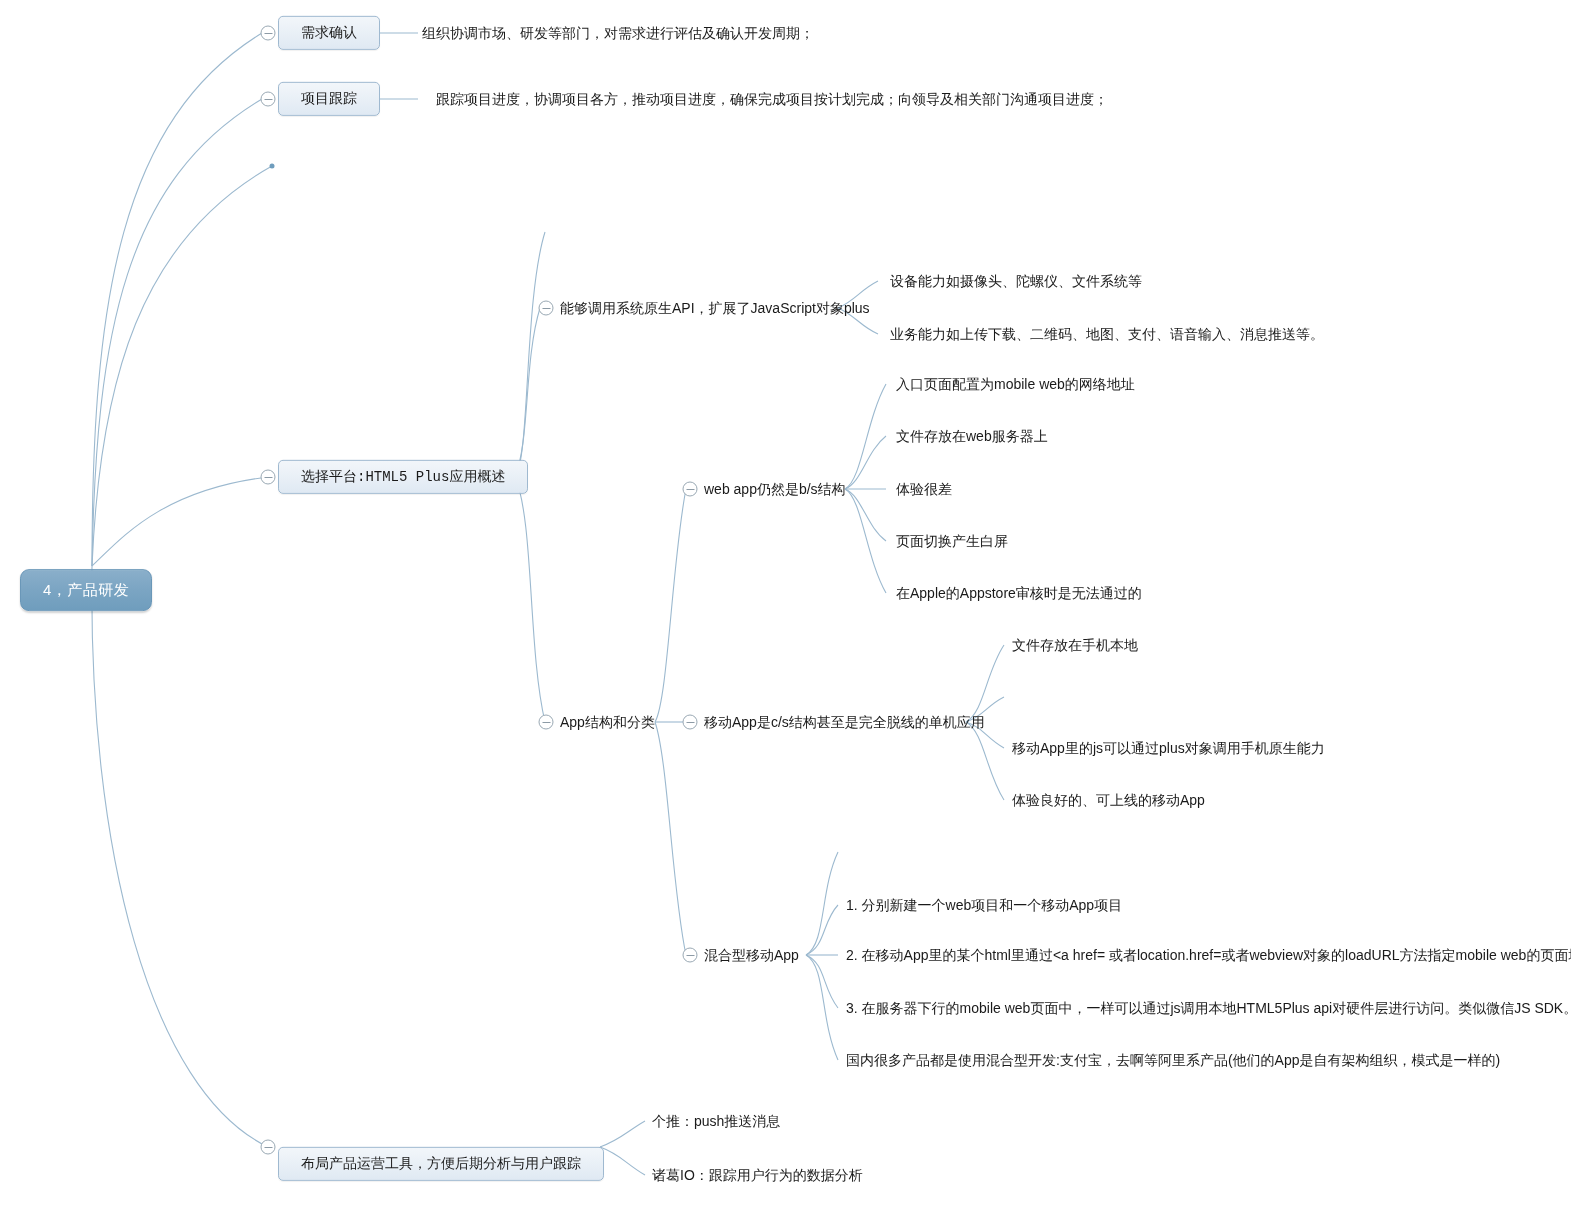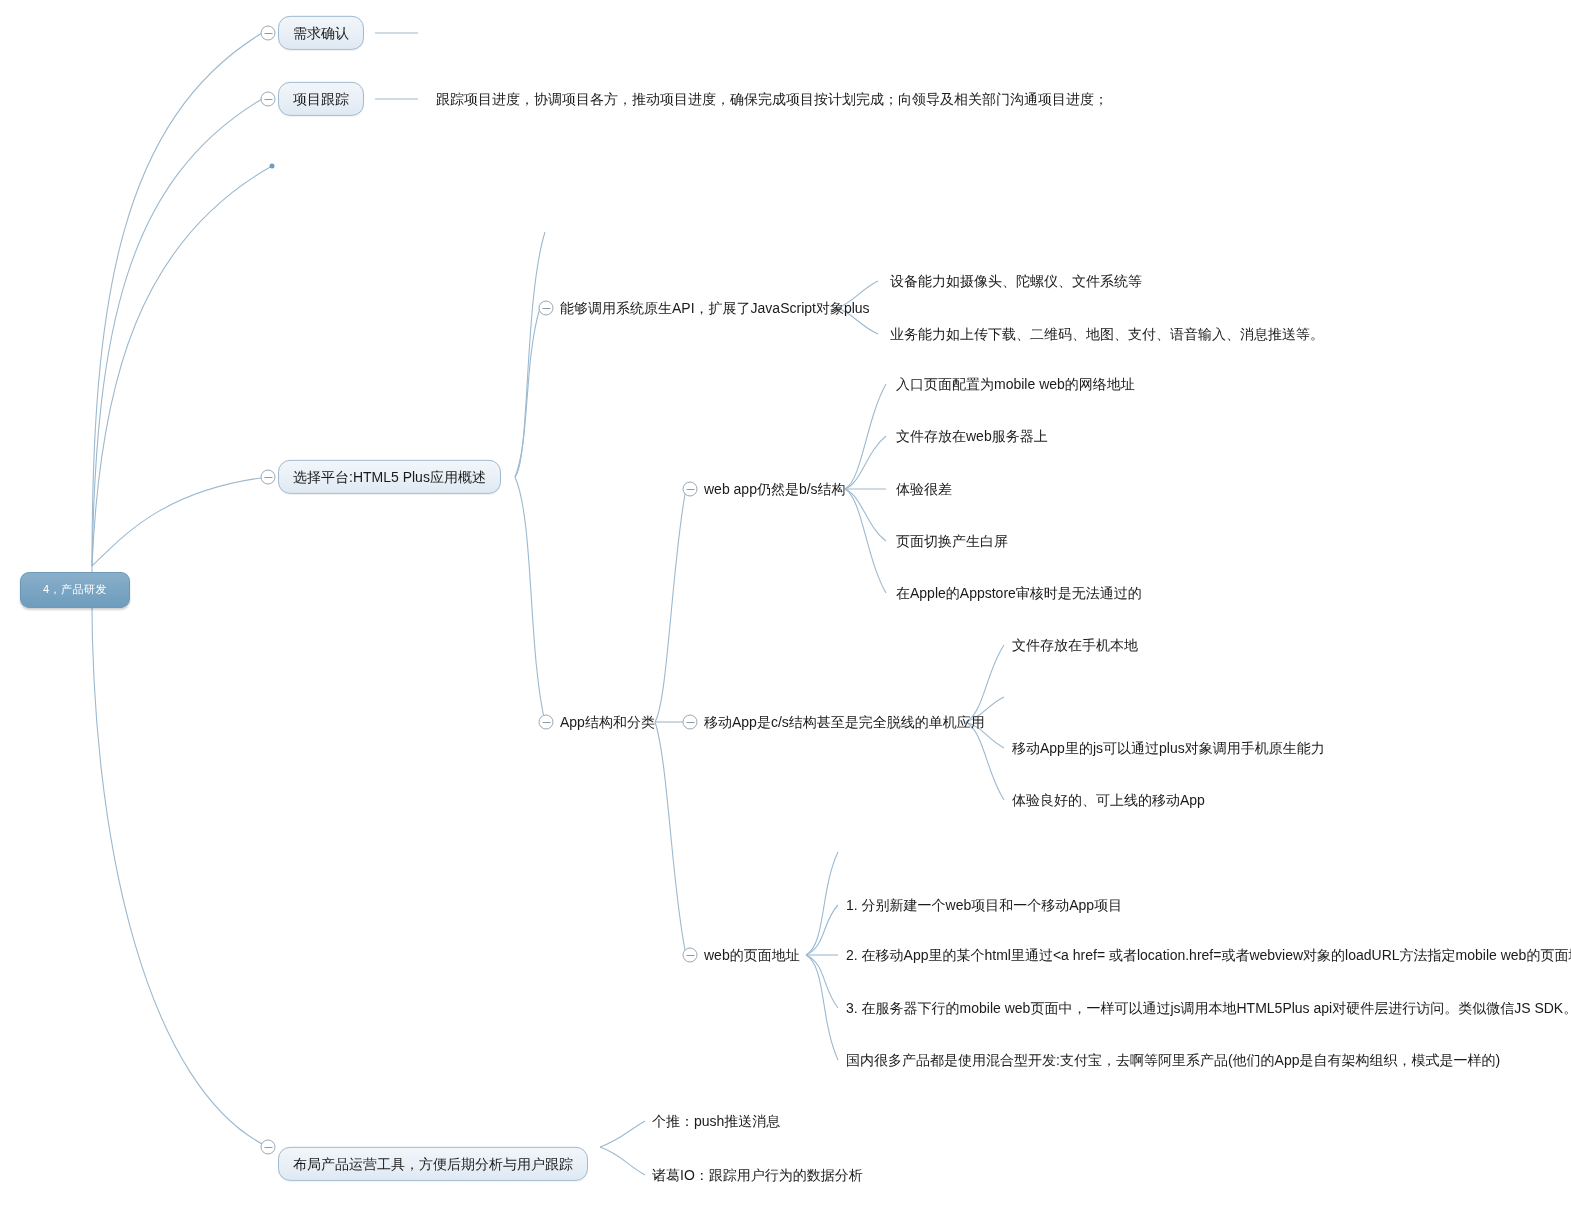--- a/index.html
+++ b/index.html
@@ -34,32 +34,33 @@
     line-height: 1.45;
     color: #1a1a1a;
     transform: translateY(-50%);
   }
   
   .node.root {
     background: linear-gradient(to bottom, #8aafca 0%, #7ba5c3 50%, #6f9dbd 100%);
     border: 1px solid #6a97b8;
     border-radius: 9px;
     color: #ffffff;
-    font-size: 11px;
+    font-size: 15px;
     padding: 9px 22px;
     box-shadow: 0 1px 2px rgba(0,0,0,0.18);
     letter-spacing: 0.5px;
   }
   
   .node.boxed {
     background: linear-gradient(to bottom, #f2f6fa 0%, #e8eff6 55%, #dfe9f3 100%);
     border: 1px solid #9fb9d0;
-    border-radius: 12px;
-    padding: 6px 14px;
+    border-radius: 5px;
+    padding: 6px 22px;
     box-shadow: 0 1px 1px rgba(0,0,0,0.06);
+    font-family: Liberation Mono, monospace;
   }
   
   .node.plain {
     padding: 2px 0;
   }
   .node.multiline {
     white-space: pre-line;
     line-height: 1.6;
   }
   
@@ -165,20 +166,23 @@
   </svg>
 
   <div class="node root" style="left:20px; top:590px;">
     <span>4，产品研发</span>
   </div>
 
   <span class="toggle" style="left:268px; top:33px;"></span>
   <div class="node boxed" style="left:278px; top:33px;">
     <span>需求确认</span>
   </div>
+  <div class="node plain" style="left:422px; top:33px;">
+    <span>组织协调市场、研发等部门，对需求进行评估及确认开发周期；</span>
+  </div>
 
   <span class="toggle" style="left:268px; top:99px;"></span>
   <div class="node boxed" style="left:278px; top:99px;">
     <span>项目跟踪</span>
   </div>
   <div class="node plain" style="left:436px; top:99px;">
     <span>跟踪项目进度，协调项目各方，推动项目进度，确保完成项目按计划完成；向领导及相关部门沟通项目进度；</span>
   </div>
 
   <span class="bullet-dot" style="left:272px; top:166px;"></span>
@@ -234,21 +238,21 @@
   </div>
   <div class="node plain" style="left:1012px; top:748px;">
     <span>移动App里的js可以通过plus对象调用手机原生能力</span>
   </div>
   <div class="node plain" style="left:1012px; top:800px;">
     <span>体验良好的、可上线的移动App</span>
   </div>
 
   <span class="toggle" style="left:690px; top:955px;"></span>
   <div class="node plain" style="left:704px; top:955px;">
-    <span>web的页面地址</span>
+    <span>混合型移动App</span>
   </div>
   <div class="node plain" style="left:846px; top:905px;text-align:right;">
     <span>1. 分别新建一个web项目和一个移动App项目</span>
   </div>
   <div class="node plain" style="left:846px; top:955px;">
     <span>2. 在移动App里的某个html里通过&lt;a href= 或者location.href=或者webview对象的loadURL方法指定mobile web的页面地址。</span>
   </div>
   <div class="node plain" style="left:846px; top:1008px;">
     <span>3. 在服务器下行的mobile web页面中，一样可以通过js调用本地HTML5Plus api对硬件层进行访问。类似微信JS SDK。</span>
   </div>

